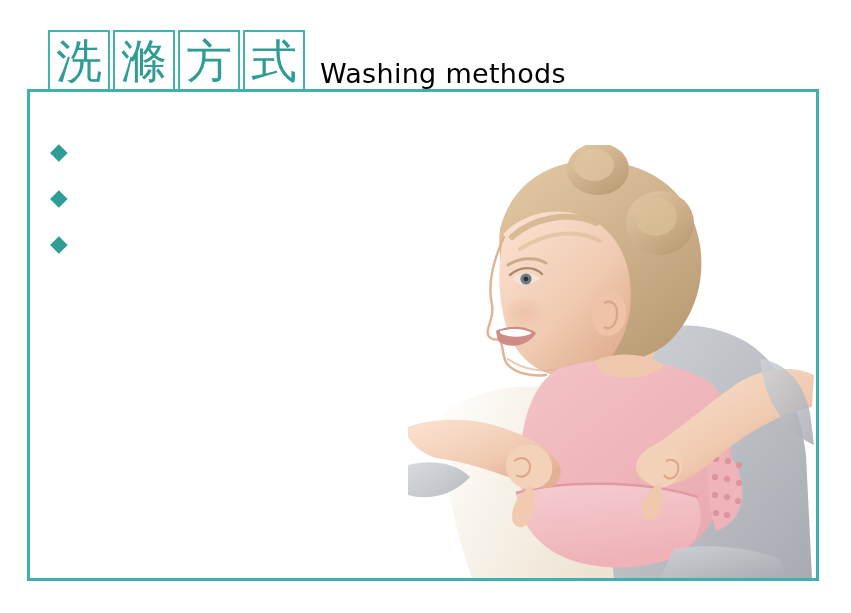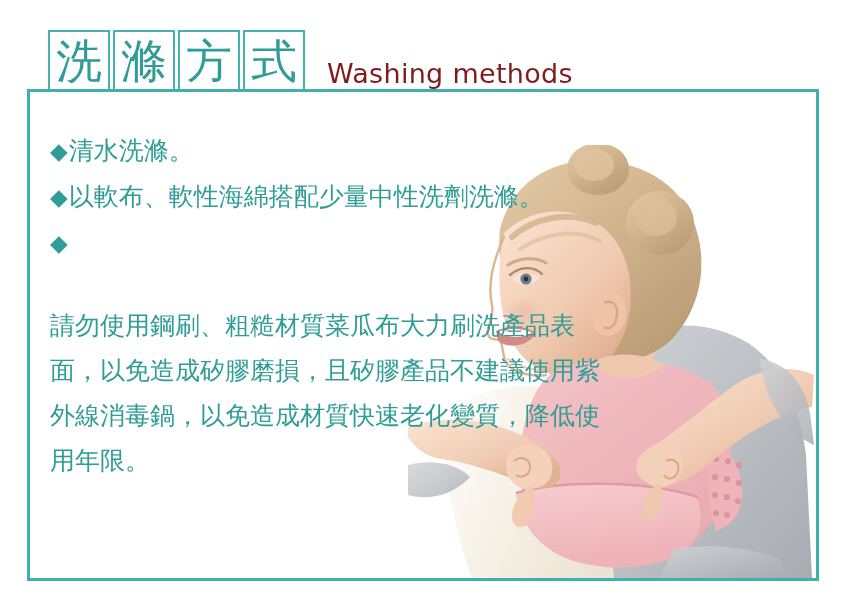--- a/index.html
+++ b/index.html
@@ -38,22 +38,22 @@
     display: flex;
     align-items: center;
     justify-content: center;
     color: #2f9d96;
     font-size: 46px;
     line-height: 1;
     font-family: "DejaVu Sans", "Liberation Sans", sans-serif;
     background: #ffffff;
   }
   #title-en {
-    margin-left: 19px;
-    color: #7f1d1d;
+    margin-left: 12px;
+    color: #000000;
     font-size: 27px;
     line-height: 1;
     padding-bottom: 5px;
     white-space: nowrap;
     letter-spacing: 0.3px;
   }
 
   
   #frame {
     position: absolute;
@@ -239,29 +239,26 @@
       <path d="M0 320 C 24 314 48 318 62 332 C 46 350 20 356 0 350 Z" fill="url(#shirtGrad)" opacity="0.8"></path>
 
       <rect x="0" y="0" width="410" height="433" fill="none"></rect>
     </svg>
   </div>
 
   <div id="content">
 
     <div class="bullet-line">
       <span class="bullet-mark">◆</span>
-      <span>清水洗滌。</span>
-    </div>
-
-    <div class="bullet-line">
-      <span class="bullet-mark">◆</span>
-      <span>以軟布、軟性海綿搭配少量中性洗劑洗滌。</span>
     </div>
 
     <div class="bullet-line">
       <span class="bullet-mark">◆</span>
     </div>
 
-    <div id="paragraph">請勿使用鋼刷、粗糙材質菜瓜布大力刷洗產品表面，以免造成矽膠磨損，且矽膠產品不建議使用紫外線消毒鍋，以免造成材質快速老化變質，降低使用年限。</div>
+    <div class="bullet-line">
+      <span class="bullet-mark">◆</span>
+    </div>
+
 
   </div>
 
 </div>
 
 </body></html>

